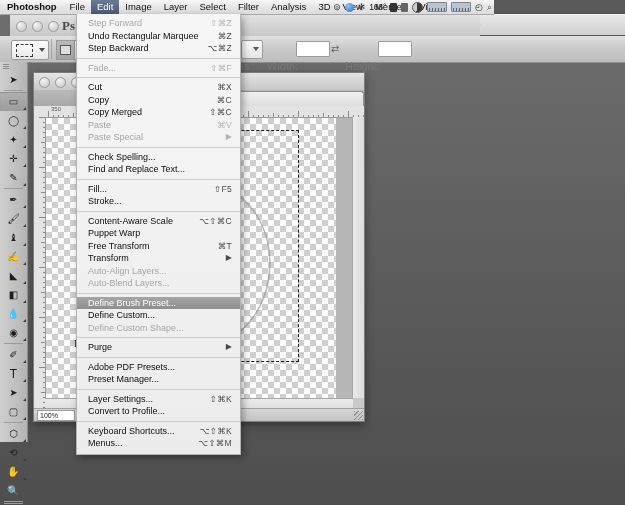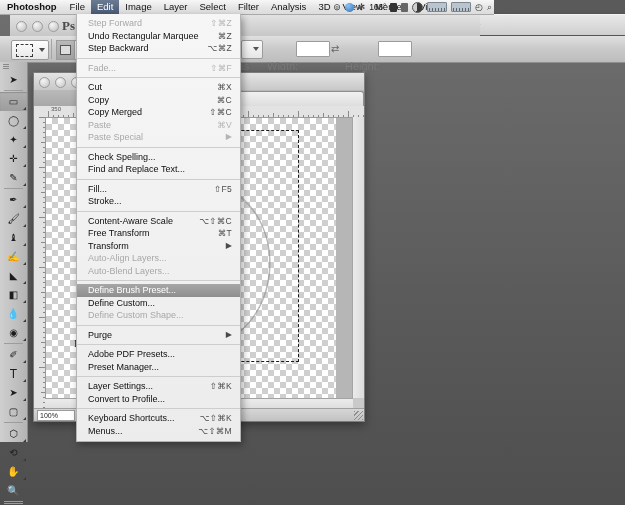--- a/index.html
+++ b/index.html
@@ -800,20 +800,23 @@
       </div>
       <div class="mi">
         <span class="lbl">Stroke...</span>
       </div>
       <div class="msep"></div>
       <div class="mi">
         <span class="lbl">Content-Aware Scale</span>
         <span class="sc">⌥⇧⌘C</span>
       </div>
       <div class="mi">
+        <span class="lbl">Puppet Warp</span>
+      </div>
+      <div class="mi">
         <span class="lbl">Free Transform</span>
         <span class="sc">⌘T</span>
       </div>
       <div class="mi">
         <span class="lbl">Transform</span>
         <span class="arrow">▶</span>
       </div>
       <div class="mi dim">
         <span class="lbl">Auto-Align Layers...</span>
       </div>

